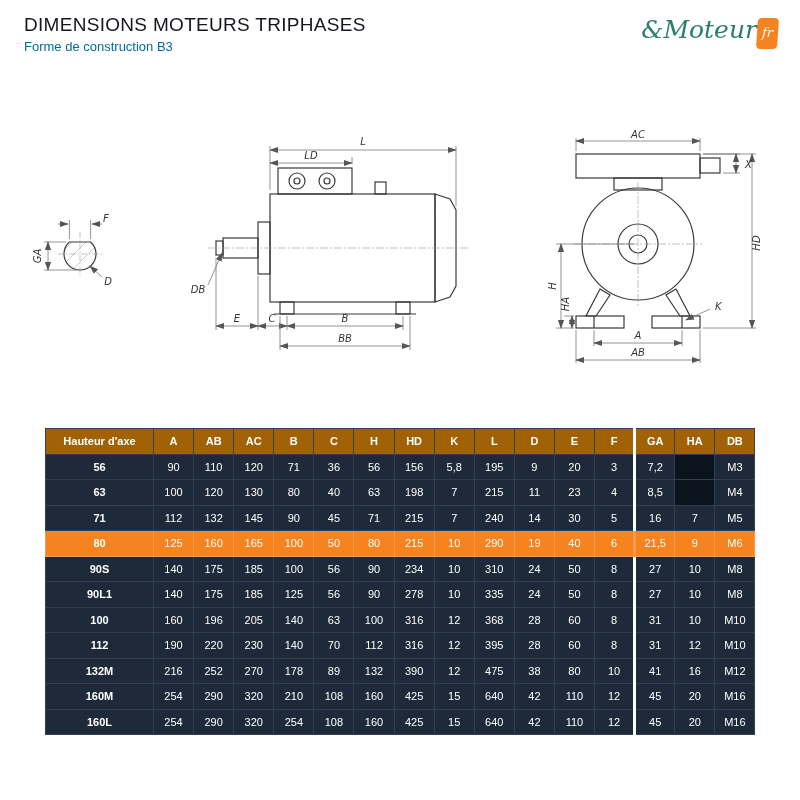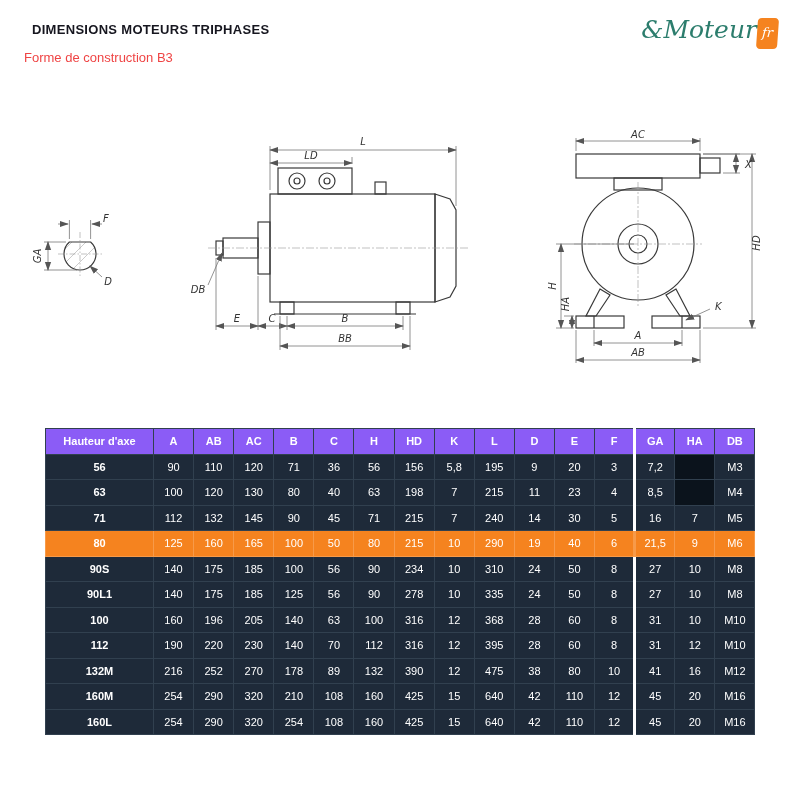--- a/index.html
+++ b/index.html
@@ -3,24 +3,24 @@
 <meta charset="utf-8">
 <style>
   html,body{margin:0;padding:0;}
   body{
     width:800px;height:800px;position:relative;overflow:hidden;
     background:#ffffff;font-family:"Liberation Sans",sans-serif;
   }
   
   .page-header{position:absolute;left:24px;top:14px;}
   .page-header h1{
-    margin:8px;font-size:13px;font-weight:bold;color:#16161f;
+    margin:0;font-size:19px;font-weight:normal;color:#16161f;
     letter-spacing:.3px;font-family:"Liberation Sans",sans-serif;
   }
-  .page-header .subtitle{margin-top:13px;font-size:13px;color:#ef4444;}
+  .page-header .subtitle{margin-top:3px;font-size:13px;color:#0369a1;}
   
   .logo{position:absolute;right:22px;top:12px;text-align:center;color:var(--teal,#2c7d6d);}
   .logo .line1{
     font-family:"DejaVu Serif",serif;font-style:italic;font-size:29px;line-height:30px;
     border-bottom:1px solid var(--teal,#2c7d6d);padding:0 6px 2px 6px;
   }
   .logo .line2{
     font-family:"DejaVu Serif",serif;font-style:italic;font-size:25px;line-height:28px;
     display:flex;align-items:center;justify-content:flex-end;gap:0;padding-top:2px;
   }
@@ -36,21 +36,21 @@
     position:absolute;left:45px;top:428px;width:710px;
     border-collapse:collapse;table-layout:fixed;
     font-size:11px;color:#fff;
   }
   .spec-table col.axe{width:108px;}
   .spec-table col.val{width:40.1px;}
   .spec-table th,.spec-table td{
     border:1px solid #31404f;text-align:center;vertical-align:middle;
     height:24.5px;padding:0;background:#1e2a39;font-weight:normal;overflow:hidden;
   }
-  .spec-table th{background:#8b5cf6;font-weight:bold;}
+  .spec-table th{background:#a16207;font-weight:bold;}
   .spec-table td:first-child{font-weight:bold;}
   .spec-table .sep{border-left:3px solid #ffffff;}
   .spec-table .empty{background:#0b131c;}
   .spec-table tr.highlight td{
     background:var(--accent,#f5831f);color:#fff;border-color:#f79a49;
   }
 </style>
 </head>
 <body>
 

